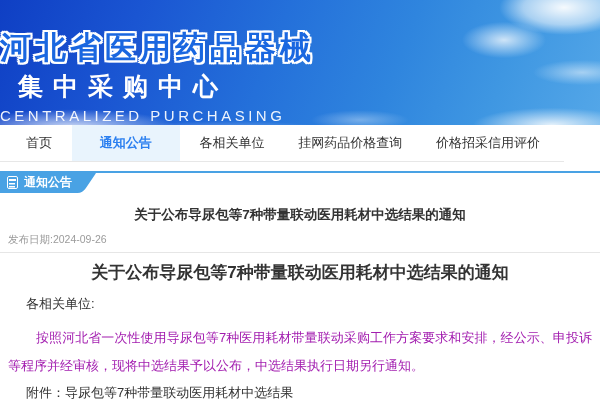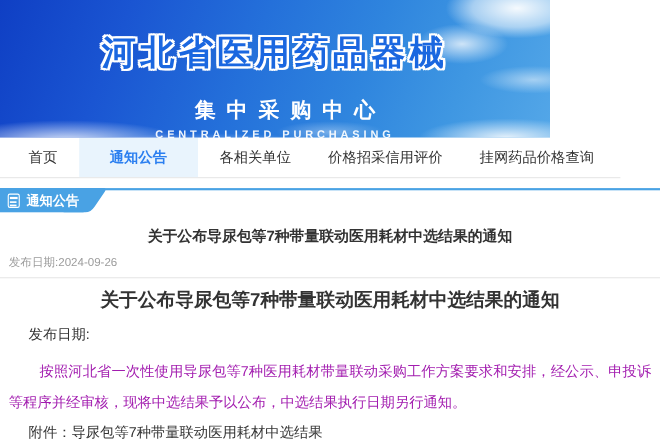--- a/index.html
+++ b/index.html
@@ -6,54 +6,53 @@
   html, body { width: 600px; height: 400px; overflow: hidden; }
   body {
     font-family: "Liberation Sans", "DejaVu Sans", sans-serif;
     background: #ffffff;
     color: #333;
   }
 
   
   .banner {
     position: relative;
-    width: 500px; height: 125px;
+    width: 600px; height: 125px;
     background:
       radial-gradient(ellipse 90px 38px at 94% 6%,  rgba(255,255,255,.95) 0%, rgba(255,255,255,.55) 45%, rgba(255,255,255,0) 72%),
       radial-gradient(ellipse 60px 26px at 84% 32%, rgba(255,255,255,.75) 0%, rgba(255,255,255,0) 70%),
       radial-gradient(ellipse 70px 18px at 97% 58%, rgba(255,255,255,.5) 0%, rgba(255,255,255,0) 70%),
       radial-gradient(ellipse 150px 26px at 12% 102%, rgba(255,255,255,.8) 0%, rgba(255,255,255,0) 70%),
       radial-gradient(ellipse 180px 20px at 38% 108%, rgba(255,255,255,.55) 0%, rgba(255,255,255,0) 70%),
       radial-gradient(ellipse 110px 24px at 92% 100%, rgba(255,255,255,.85) 0%, rgba(255,255,255,0) 72%),
       radial-gradient(ellipse 70px 14px at 60% 96%,  rgba(255,255,255,.35) 0%, rgba(255,255,255,0) 70%),
       linear-gradient(112deg, #0f3fc4 0%, #1a55d2 22%, #2470da 45%, #2f85de 65%, #3f97e2 82%, #54a7e8 100%);
-    text-align: center;
     padding-top: 27px;
   }
   .banner-title {
     font-size: 31px;
     font-weight: bold;
     letter-spacing: 4px;
     color: #1a67e0;
     text-shadow:
       -2px -2px 0 #fff, 2px -2px 0 #fff, -2px 2px 0 #fff, 2px 2px 0 #fff,
       0 -2px 0 #fff, 0 2px 0 #fff, -2px 0 0 #fff, 2px 0 0 #fff;
   }
   .banner-subtitle {
-    margin-top: 18px;
-    font-size: 19px;
+    margin-top: 1px;
+    font-size: 25px;
     font-weight: bold;
     letter-spacing: 10px;
-    padding-left: 28px;
+    padding-left: 18px;
     color: #ffffff;
   }
   .banner-en {
     margin-top: 4px;
-    font-size: 10px;
-    font-weight: bold;
+    font-size: 15px;
+    font-weight: normal;
     letter-spacing: 3.5px;
     color: rgba(255,255,255,.92);
   }
 
   
   .nav {
     width: 564px; height: 37px;
     background: #ffffff;
     border-bottom: 1px solid #e7e7e7;
     display: flex;
@@ -185,35 +184,35 @@
 <div class="banner">
   <div class="banner-title">河北省医用药品器械</div>
   <div class="banner-subtitle">集中采购中心</div>
   <div class="banner-en">CENTRALIZED PURCHASING</div>
 </div>
 
 <div class="nav">
   <div class="nav-item">首页</div>
   <div class="nav-item active">通知公告</div>
   <div class="nav-item">各相关单位</div>
+  <div class="nav-item">挂网药品价格查询</div>
   <div class="nav-item">价格招采信用评价</div>
-  <div class="nav-item">挂网药品价格查询</div>
 </div>
 
 <div class="crumb-bar">
   <div class="crumb-line"></div>
   <div class="crumb-tab"></div>
   <div class="crumb-tab-skew"></div>
   <div class="crumb-content">
     <span class="doc-icon"></span>
     <span>通知公告</span>
   </div>
 </div>
 
 <div class="article">
   <div class="article-title">关于公布导尿包等7种带量联动医用耗材中选结果的通知</div>
   <div class="article-date">发布日期:2024-09-26</div>
   <div class="divider"></div>
   <div class="content-title">关于公布导尿包等7种带量联动医用耗材中选结果的通知</div>
-  <div class="salutation">发布日期:</div>
+  <div class="salutation">各相关单位:</div>
   <div class="body-para">按照河北省一次性使用导尿包等7种医用耗材带量联动采购工作方案要求和安排，经公示、申投诉等程序并经审核，现将中选结果予以公布，中选结果执行日期另行通知。</div>
   <div class="attachment">附件：导尿包等7种带量联动医用耗材中选结果</div>
 </div>
 
 </body></html>

